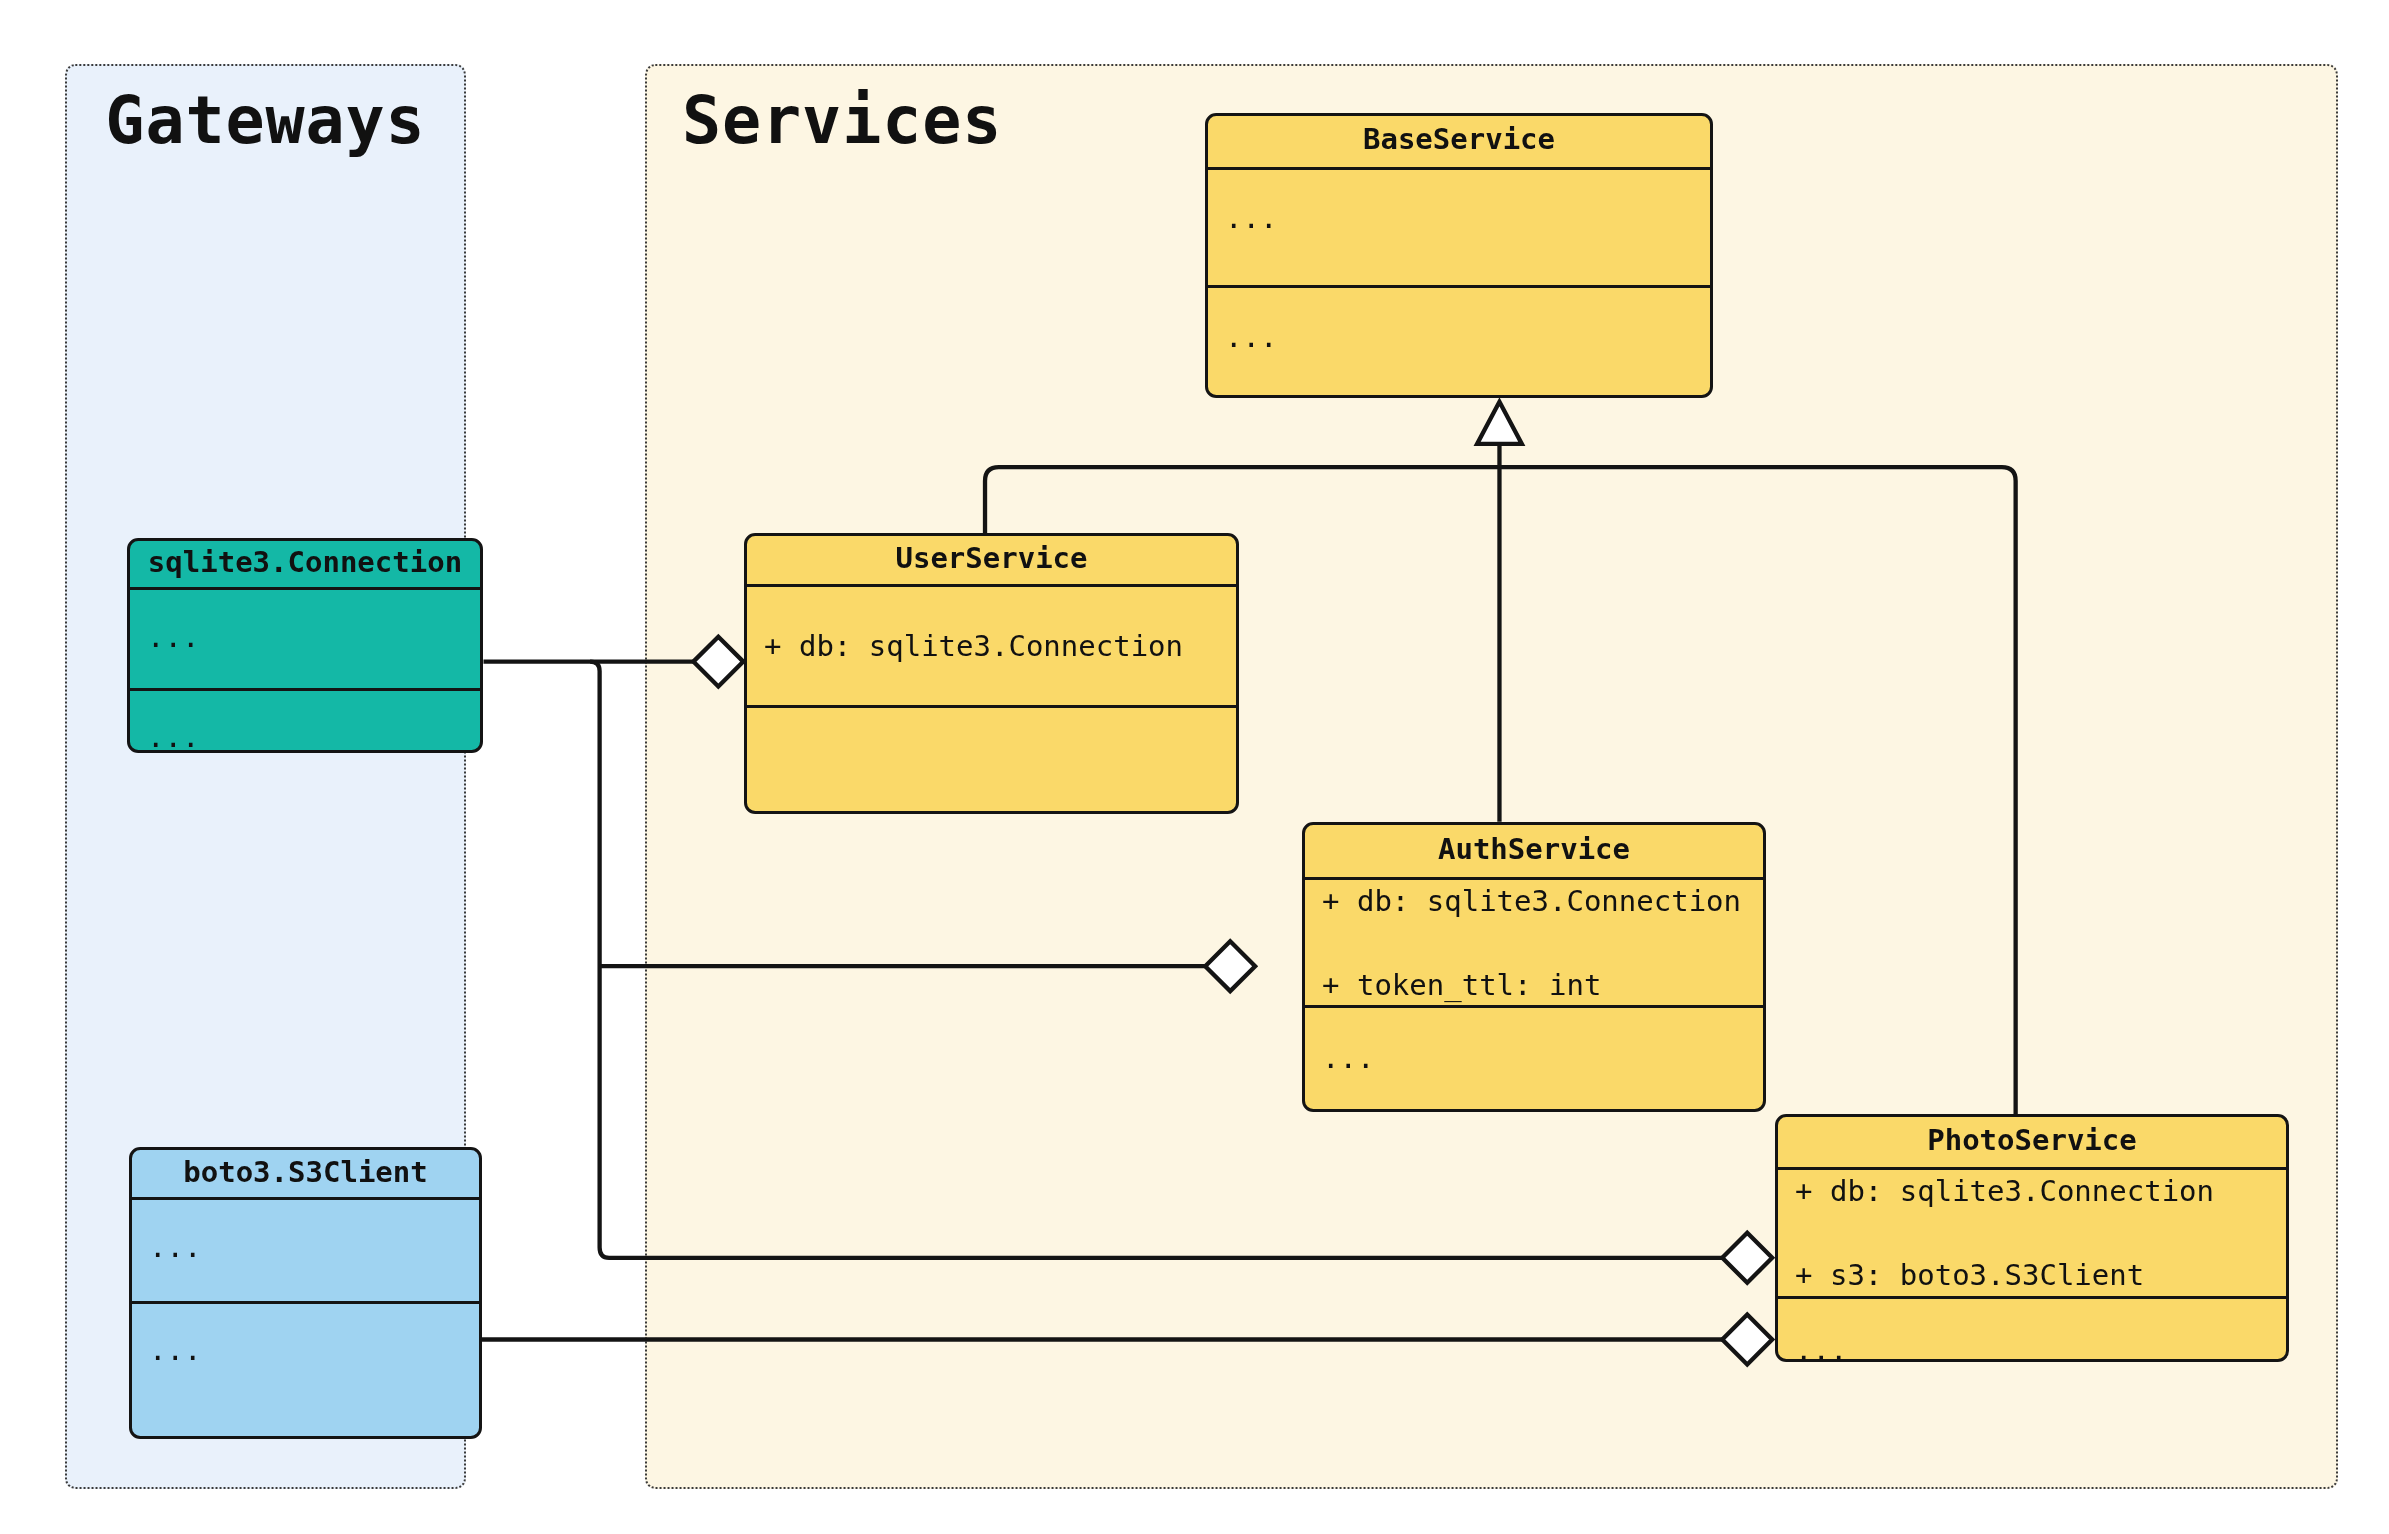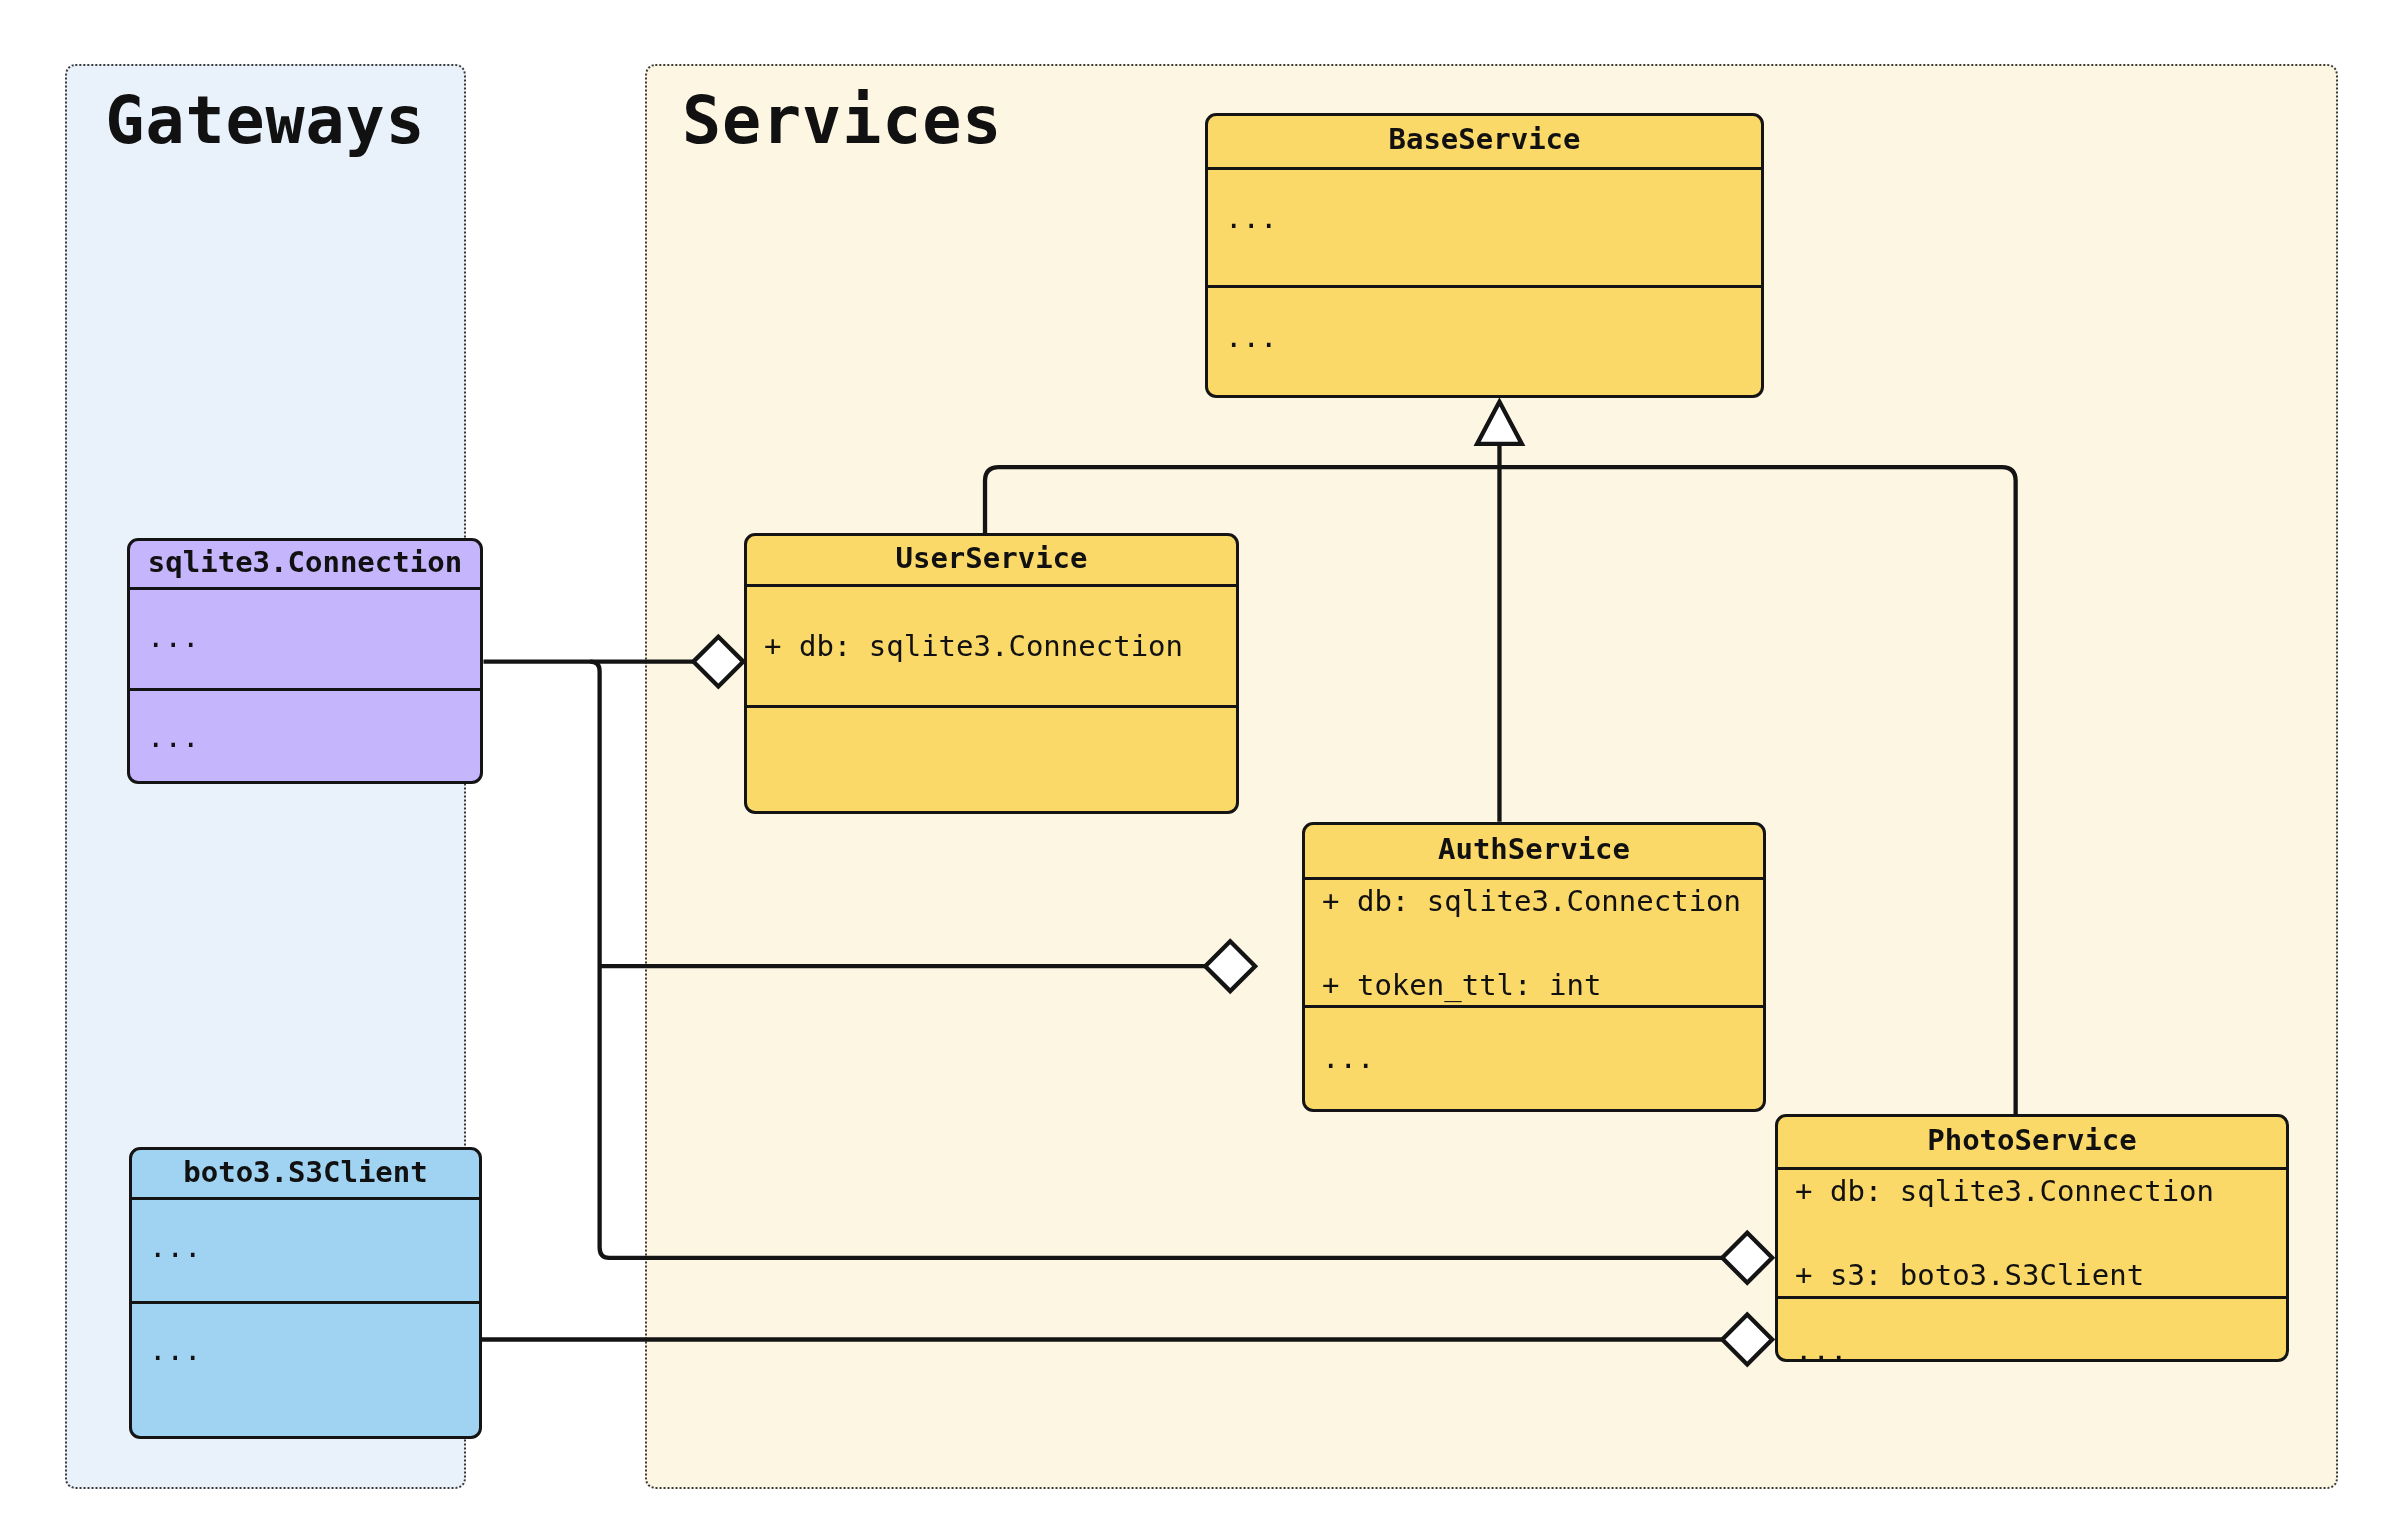--- a/index.html
+++ b/index.html
@@ -62,37 +62,37 @@
   <polygon points="1743,467 1717,516 1769,516" fill="#ffffff" stroke="#141414" stroke-width="5"></polygon>
 
   <g fill="#ffffff" stroke="#141414" stroke-width="5">
     <polygon points="835,740 864,769 835,798 806,769"></polygon>
     <polygon points="1430,1094 1459,1123 1430,1152 1401,1123"></polygon>
     <polygon points="2031,1433 2060,1462 2031,1491 2002,1462"></polygon>
     <polygon points="2031,1528 2060,1557 2031,1586 2002,1557"></polygon>
   </g>
 </svg>
 
-<div class="classbox" style="left:127px; top:538px; width:356px; height:246px; background:#c4b5fd;">
+<div class="classbox" style="left:127px; top:538px; width:356px; height:215px; background:#14b8a6;">
   <div class="cls-title" style="top:20.7px;">sqlite3.Connection</div>
   <div class="divline" style="top:46px;"></div>
   <div class="txt" style="top:96px;">...</div>
   <div class="divline" style="top:147px;"></div>
   <div class="txt" style="top:196px;">...</div>
 </div>
 
 <div class="classbox" style="left:129px; top:1147px; width:353px; height:292px; background:#9fd3f1;">
   <div class="cls-title" style="top:21.5px;">boto3.S3Client</div>
   <div class="divline" style="top:47px;"></div>
   <div class="txt" style="top:97px;">...</div>
   <div class="divline" style="top:151px;"></div>
   <div class="txt" style="top:200px;">...</div>
 </div>
 
-<div class="classbox" style="left:1205px; top:113px; width:559px; height:285px; background:#fad969;">
+<div class="classbox" style="left:1205px; top:113px; width:508px; height:285px; background:#fad969;">
   <div class="cls-title" style="top:23px;">BaseService</div>
   <div class="divline" style="top:51px;"></div>
   <div class="txt" style="top:102px;">...</div>
   <div class="divline" style="top:169px;"></div>
   <div class="txt" style="top:221px;">...</div>
 </div>
 
 <div class="classbox" style="left:744px; top:533px; width:495px; height:281px; background:#fad969;">
   <div class="cls-title" style="top:22.4px;">UserService</div>
   <div class="divline" style="top:48px;"></div>

